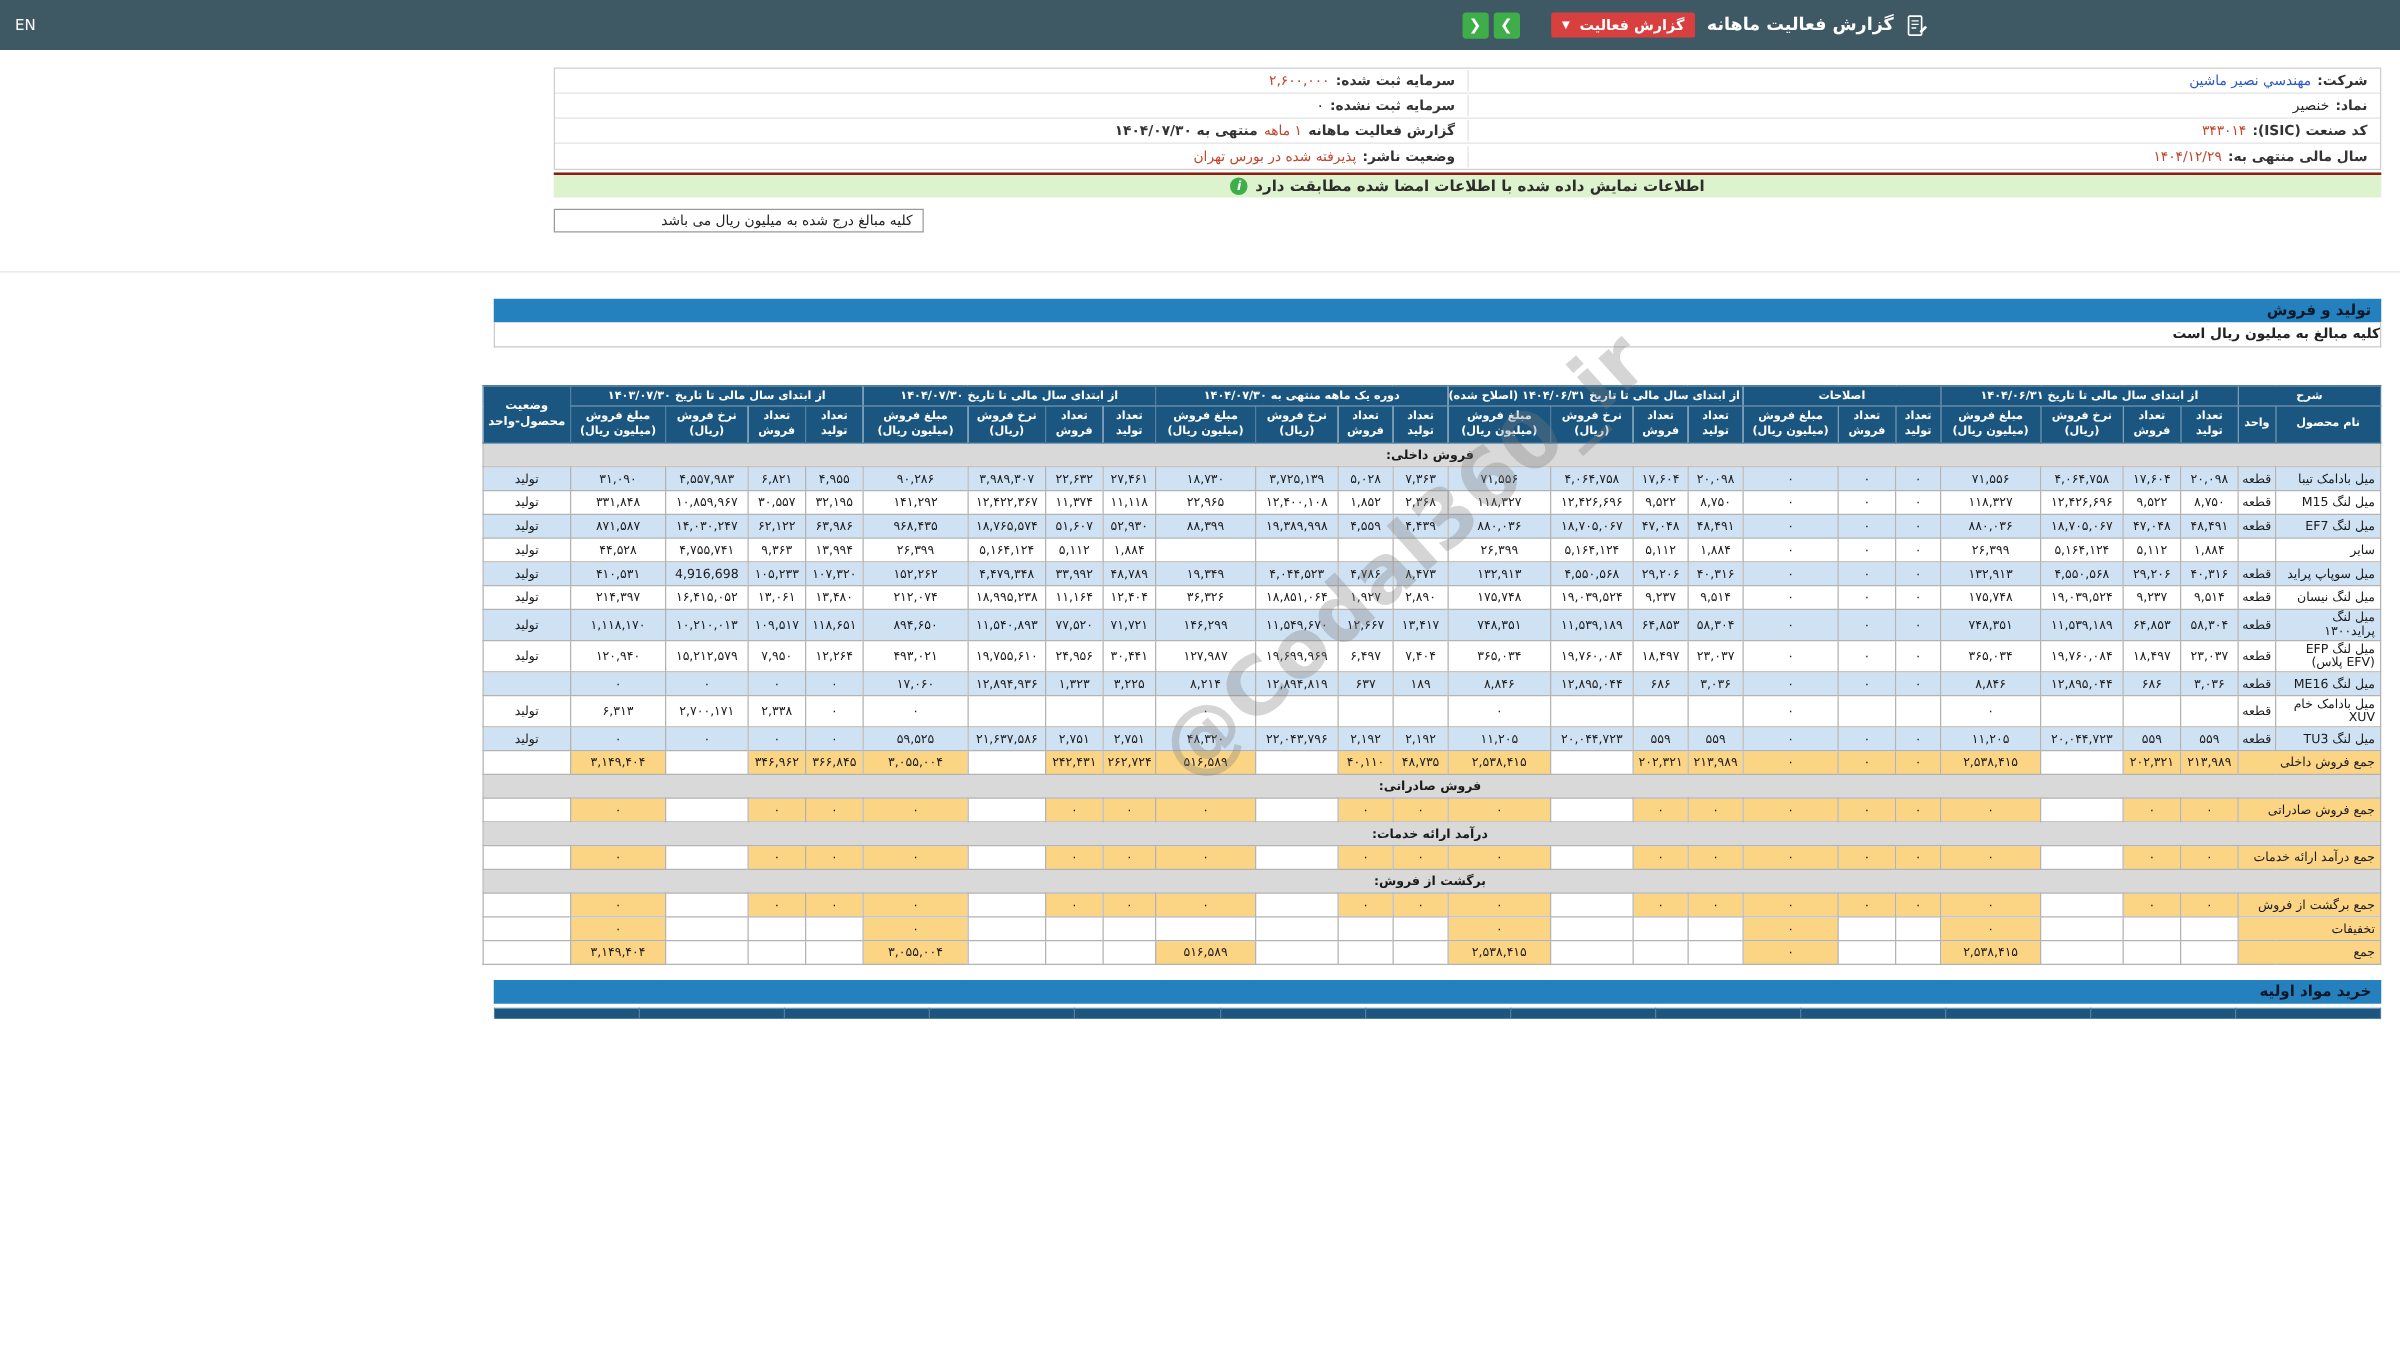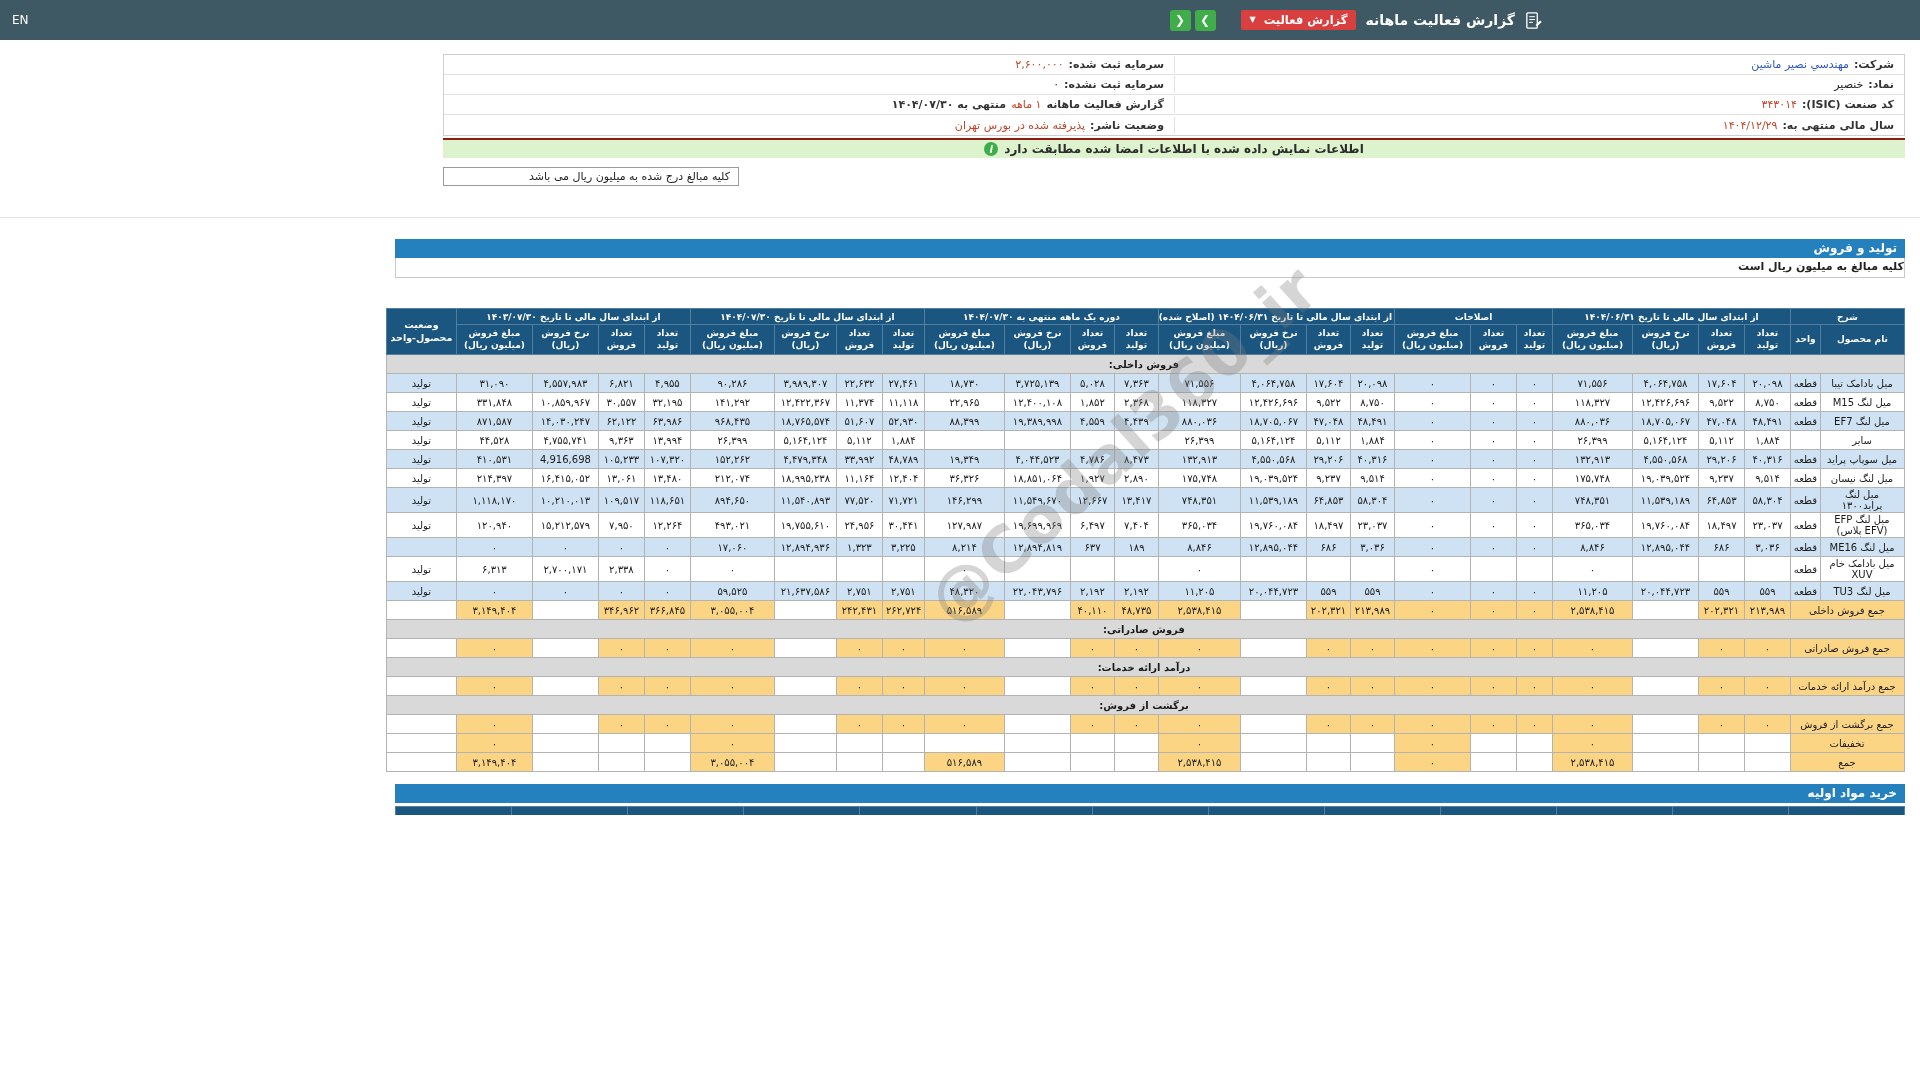--- a/index.html
+++ b/index.html
@@ -30,33 +30,33 @@
   .c-val.accent{color:var(--accent-red,#c0452b)}
   .c-suffix{color:#333;font-weight:bold}
 
   .notice{width:1462px;margin:2px 15px 0 0;background:var(--notice-bg,#dcf3cd);border-top:2px solid #8c1d13;height:20px;display:flex;align-items:center;justify-content:center;gap:6px;font-size:12px;font-weight:bold;color:#2c2c2c}
   .info-icon{width:14px;height:14px;border-radius:50%;background:var(--nav-green,#3fae4a);color:#fff;font-size:10px;font-weight:bold;display:flex;align-items:center;justify-content:center;font-style:italic;flex:0 0 auto}
 
   .notebox{width:296px;margin:9px auto 0 78px;margin-right:auto;border:1px solid #9a9a9a;padding:2px 8px;font-size:11px;color:#222;background:#fff}
 
   .sep{width:1920px;border-top:1px solid #e3e3e3;margin-top:31px}
 
-  .bar{width:1510px;margin:21px 15px 0 0;background:var(--bar-blue,#2581bd);color:#ffffff;font-size:12px;font-weight:bold;height:19px;line-height:19px;padding:0 8px}
+  .bar{width:1510px;margin:21px 15px 0 0;background:var(--bar-blue,#2581bd);color:#0f172a;font-size:12px;font-weight:bold;height:19px;line-height:19px;padding:0 8px}
   .bar.second{margin-top:12px}
   .subtitle{width:1510px;margin:0 15px 0 0;border:1px solid #c9c9c9;border-top:none;padding:2px 0;font-size:11px;font-weight:bold;height:20px;background:#fff}
 
   .tablewrap{position:relative;width:1510px;margin:30px 15px 0 0}
   table.main{width:1510px;border-collapse:collapse;table-layout:fixed;font-size:10px}
   .main th{background:var(--table-header,#1a567f);color:#fff;border:1px solid #527ea0;font-weight:bold;padding:1px 2px;text-align:center;vertical-align:middle}
   .main th.grp{font-size:9px;white-space:nowrap;overflow:hidden;height:16px}
   .main th.sub{font-size:9px;height:30px;line-height:1.25;overflow:hidden}
   .main th.statush{white-space:normal;font-size:9.5px;line-height:1.3}
   .main td{border:1px solid #b3b3b3;padding:1px 3px;text-align:center;height:19px;color:#1a1a1a;overflow:hidden}
   .main td.num{direction:ltr}
-  .main td.name{padding-right:4px}
+  .main td.name{text-align:right;padding-right:4px}
   .main tr.rb td{background:var(--row-alt,#cfe2f3)}
   .main td.sec{background:var(--row-section,#d9d9d9);text-align:center;font-weight:bold;padding-right:6px}
   .main td.tot{background:var(--row-total,#fbd584)}
 
   .wm{position:absolute;top:100px;left:480px;transform:rotate(-42deg);font-size:64px;font-weight:bold;color:rgba(125,125,125,.32);letter-spacing:1px;direction:ltr;z-index:4;pointer-events:none;white-space:nowrap}
 
   .cutoff{width:1510px;margin:3px 15px 0 0;height:9px;overflow:hidden}
   .cutoff table{width:1510px;border-collapse:collapse;table-layout:fixed}
   .cutoff th{background:var(--table-header,#1a567f);height:26px;border:1px solid #527ea0}
 </style>

